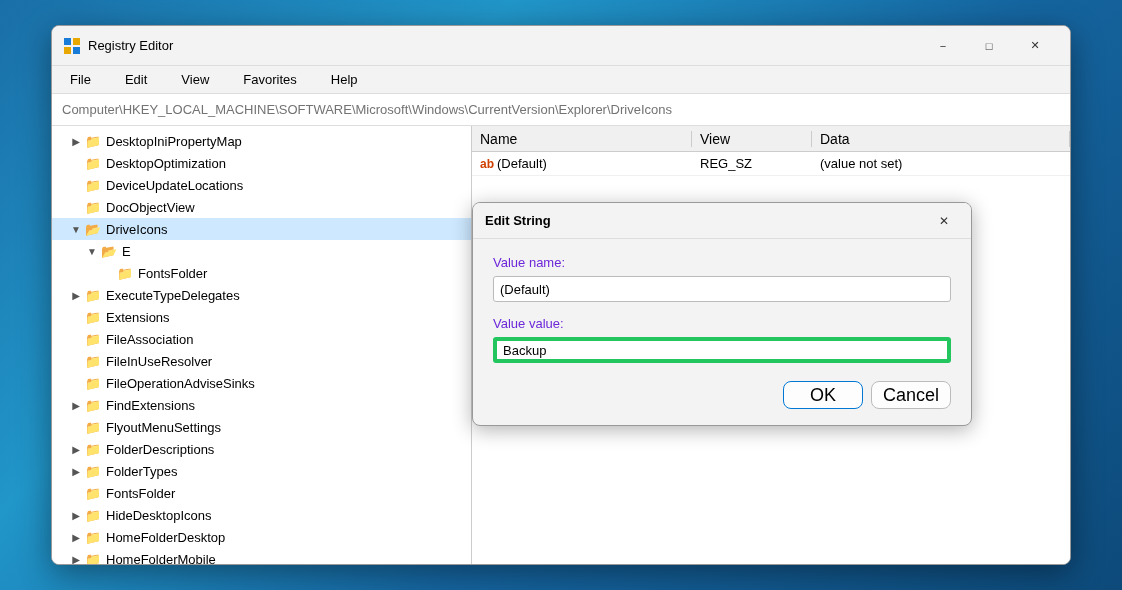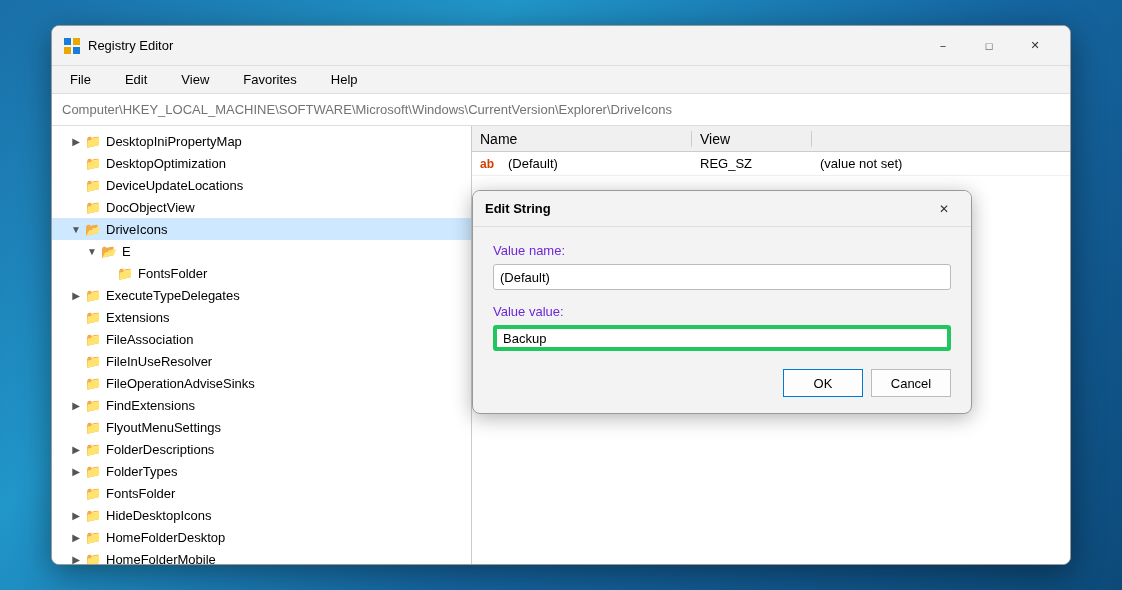--- a/index.html
+++ b/index.html
@@ -183,21 +183,21 @@
       padding: 0 8px;
       font-size: 13px;
       color: #000;
       white-space: nowrap;
       overflow: hidden;
       text-overflow: ellipsis;
     }
     .detail-cell-name {
       display: flex;
       align-items: center;
-      gap: 12px;
+      gap: 1px;
     }
     
     ::-webkit-scrollbar { width: 8px; height: 8px; }
     ::-webkit-scrollbar-track { background: #f1f1f1; }
     ::-webkit-scrollbar-thumb { background: #bbb; border-radius: 4px; }
     
     .modal-overlay {
       position: absolute;
       top: 0; left: 0; right: 0; bottom: 0;
       background: transparent;
@@ -209,21 +209,21 @@
     
     .dialog {
       background: #f3f3f3;
       border: 1px solid #999;
       border-radius: 8px;
       box-shadow: 0 4px 20px rgba(0,0,0,0.3);
       width: 500px;
       padding: 0;
       overflow: hidden;
       position: absolute;
-      top: 164px;
+      top: 176px;
       left: 420px;
     }
     .dialog-title-bar {
       height: 36px;
       background: #f3f3f3;
       display: flex;
       align-items: center;
       padding: 0 12px;
       border-bottom: 1px solid #ddd;
     }
@@ -280,23 +280,23 @@
     .dialog-buttons {
       display: flex;
       justify-content: flex-end;
       gap: 8px;
       padding-top: 4px;
     }
     .dialog-btn {
       width: 80px;
       height: 28px;
       border: 1px solid #bbb;
-      border-radius: 0;
+      border-radius: 8px;
       background: #fdfdfd;
-      font-size: 13px;
+      font-size: 18px;
       cursor: pointer;
       display: flex;
       align-items: center;
       justify-content: center;
     }
     .dialog-btn.primary {
       background: #fdfdfd;
       border: 1px solid #0078d4;
     }
   </style>
@@ -456,20 +456,21 @@
         <span class="expand-icon">▶</span>
         <span class="folder-icon folder-closed">📁</span>
         <span>HomeFolderMobile</span>
       </div>
     </div>
 
     <div class="detail-pane">
       <div class="detail-header">
         <div class="detail-col-header">Name</div>
         <div class="detail-col-header">View</div>
+        <div class="detail-col-header">Data</div>
       </div>
       <div class="detail-row">
         <div class="detail-cell detail-cell-name">
           <span style="font-size:12px; color:#d04000; font-weight:bold; margin-right:2px;">ab</span>
           <span>(Default)</span>
         </div>
         <div class="detail-cell">REG_SZ</div>
         <div class="detail-cell">(value not set)</div>
       </div>
     </div>

